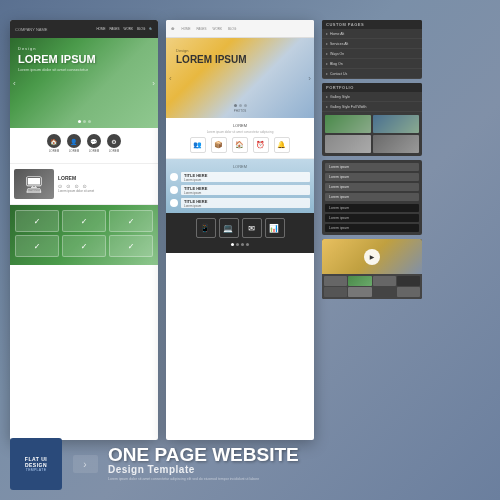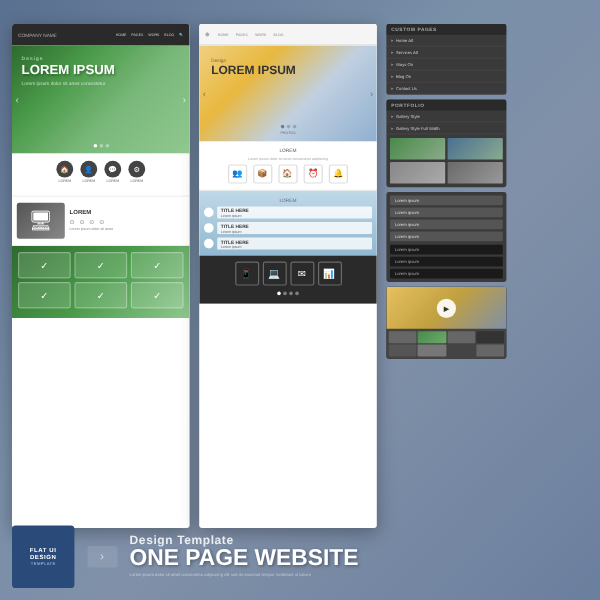--- a/index.html
+++ b/index.html
@@ -781,18 +781,18 @@
     <span style="font-size:3.5px;color:#aac8f0;letter-spacing:0.3px;">TEMPLATE</span>
   </div>
 
   <div style="width:30px;height:52px;display:flex;align-items:center;justify-content:center;flex-direction:column;gap:2px;">
     <div style="width:25px;height:18px;background:rgba(255,255,255,0.1);border-radius:2px;display:flex;align-items:center;justify-content:center;">
       <span style="font-size:10px;color:rgba(255,255,255,0.6);">›</span>
     </div>
   </div>
 
   <div>
+    <div style="font-size:19px;font-weight:900;color:white;line-height:1;text-shadow:1px 1px 3px rgba(0,0,0,0.4);">ONE PAGE WEBSITE</div>
     <div style="font-size:10px;color:rgba(255,255,255,0.85);letter-spacing:0.5px;font-weight:bold;">Design Template</div>
-    <div style="font-size:19px;font-weight:900;color:white;line-height:1;text-shadow:1px 1px 3px rgba(0,0,0,0.4);">ONE PAGE WEBSITE</div>
     <div style="font-size:3.5px;color:rgba(255,255,255,0.5);line-height:1.5;margin-top:2px;max-width:180px;">Lorem ipsum dolor sit amet consectetur adipiscing elit sed do eiusmod tempor incididunt ut labore</div>
   </div>
 
 </div>
 
 </body></html>

